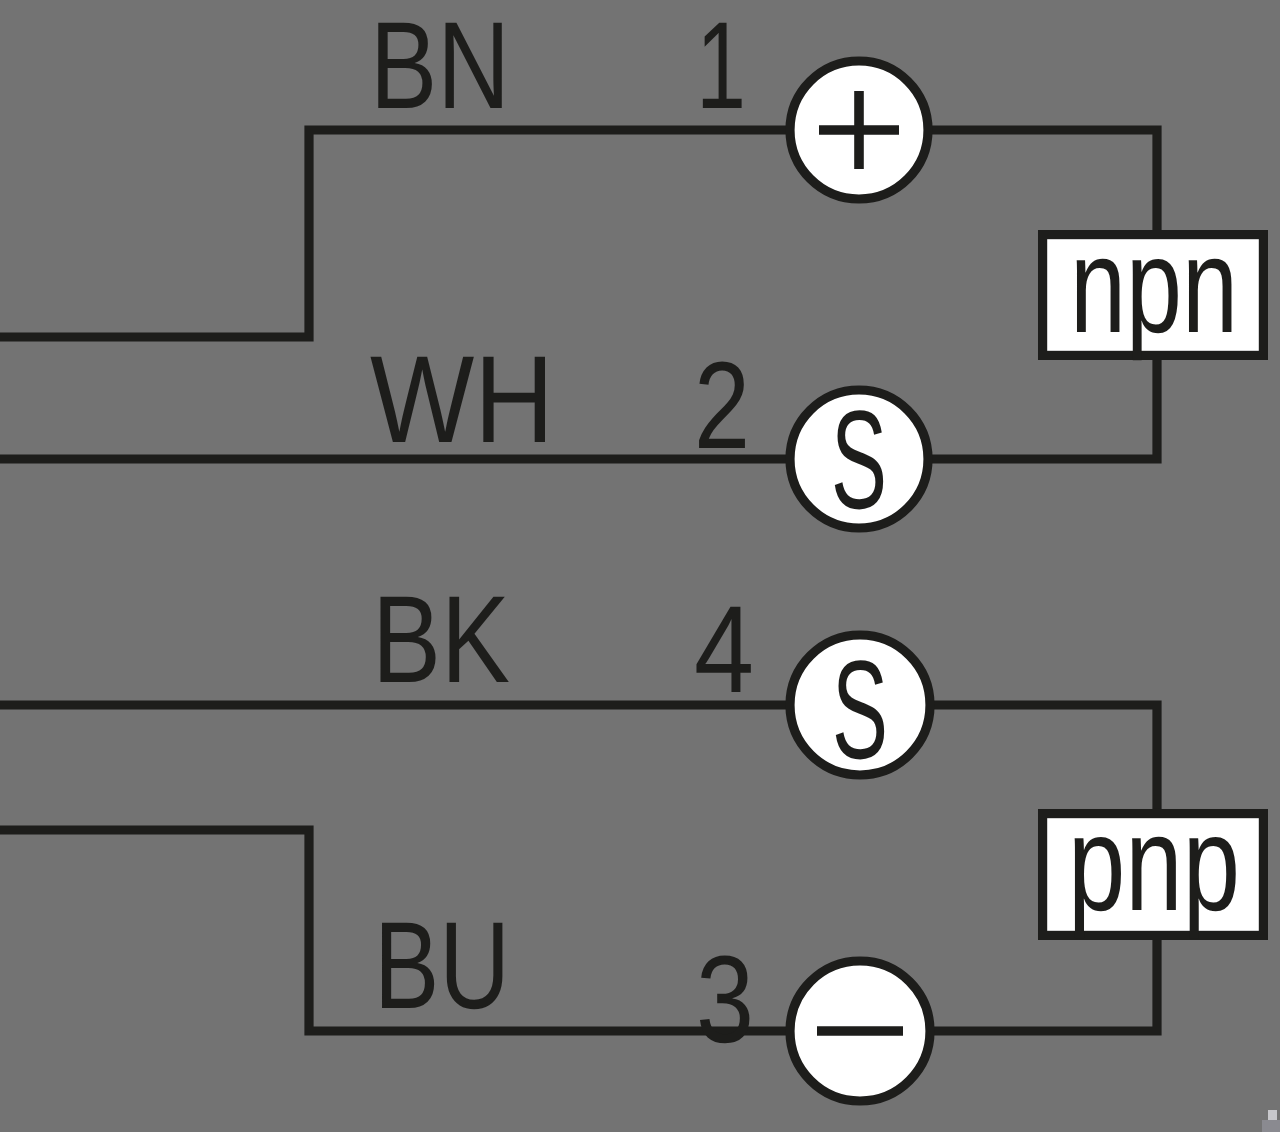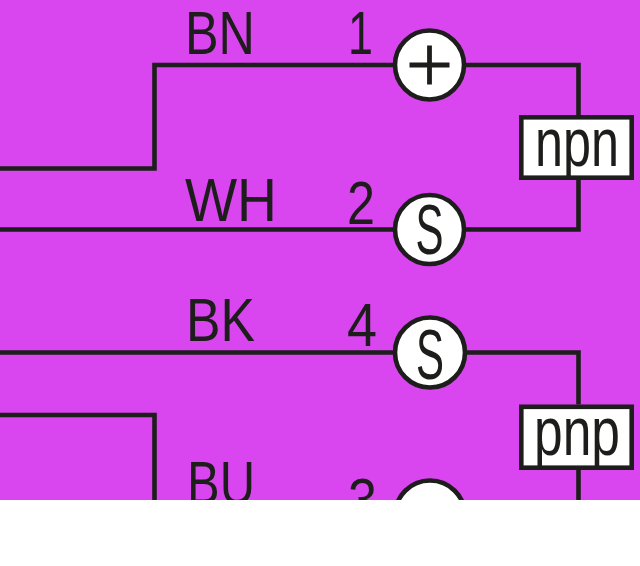--- a/index.html
+++ b/index.html
@@ -1,20 +1,20 @@
 <!DOCTYPE html>
 <html><head>
 <meta charset="utf-8">
 <style>
   html, body { margin: 0; padding: 0; background: #ffffff; }
   .stage {
     position: relative;
     width: 640px;
-    height: 500px;
-    background: #d946ef;
+    height: 566px;
+    background: #737373;
     overflow: hidden;
     font-family: "Liberation Sans", sans-serif;
     text-decoration: underline;
   }
   svg text {
     font-family: "Liberation Sans", "DejaVu Sans", sans-serif;
     fill: #1d1d1b;
   }
 </style>
 </head>

